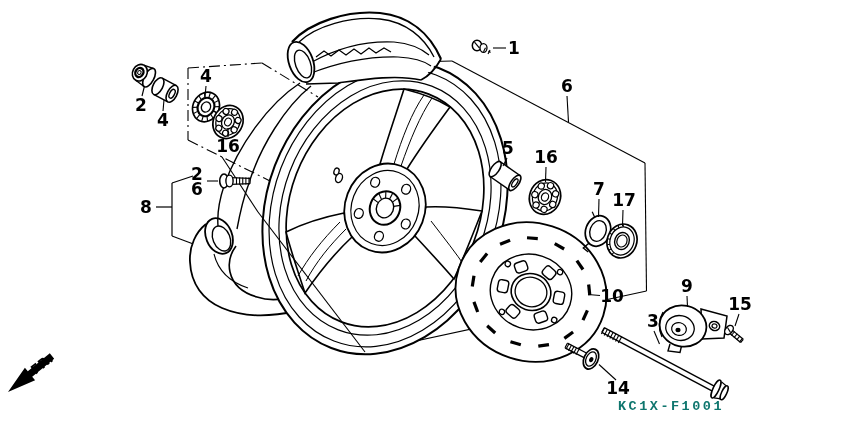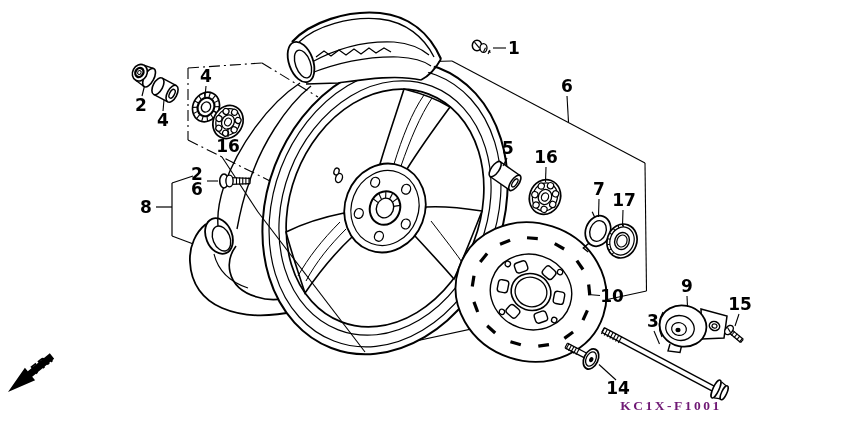--- a/index.html
+++ b/index.html
@@ -1,22 +1,22 @@
 <!DOCTYPE html>
 <html><head>
 <meta charset="utf-8">
 <style>
   html,body{margin:0;padding:0;background:#fff;}
   .stage{position:relative;width:850px;height:425px;background:#fff;overflow:hidden;
          font-family:"DejaVu Sans", "Liberation Sans", sans-serif;}
   .stage svg{position:absolute;left:0;top:0;}
   .co{position:absolute;transform:translate(-50%,-50%);font-weight:700;font-size:17px;
       color:#000;white-space:nowrap;line-height:1;}
-  .code{position:absolute;transform:translate(-50%,-50%);font-family:Liberation Serif, serif;
-        font-weight:700;font-size:13.5px;letter-spacing:2.5px;color:#701a75;white-space:nowrap;}
+  .code{position:absolute;transform:translate(-50%,-50%);font-family:Liberation Mono, monospace;
+        font-weight:700;font-size:13.5px;letter-spacing:2.5px;color:#0f766e;white-space:nowrap;}
   .fr{position:absolute;transform:translate(-50%,-50%) rotate(-38deg);font-weight:800;
       font-size:13px;color:#000;white-space:nowrap;}
 </style>
 </head>
 <body>
 
 <div class="stage">
 <svg id="art" width="850" height="425" viewBox="0 0 850 425" fill="none" stroke="#000" stroke-linecap="butt">
 
   <g stroke-width="1.1">

